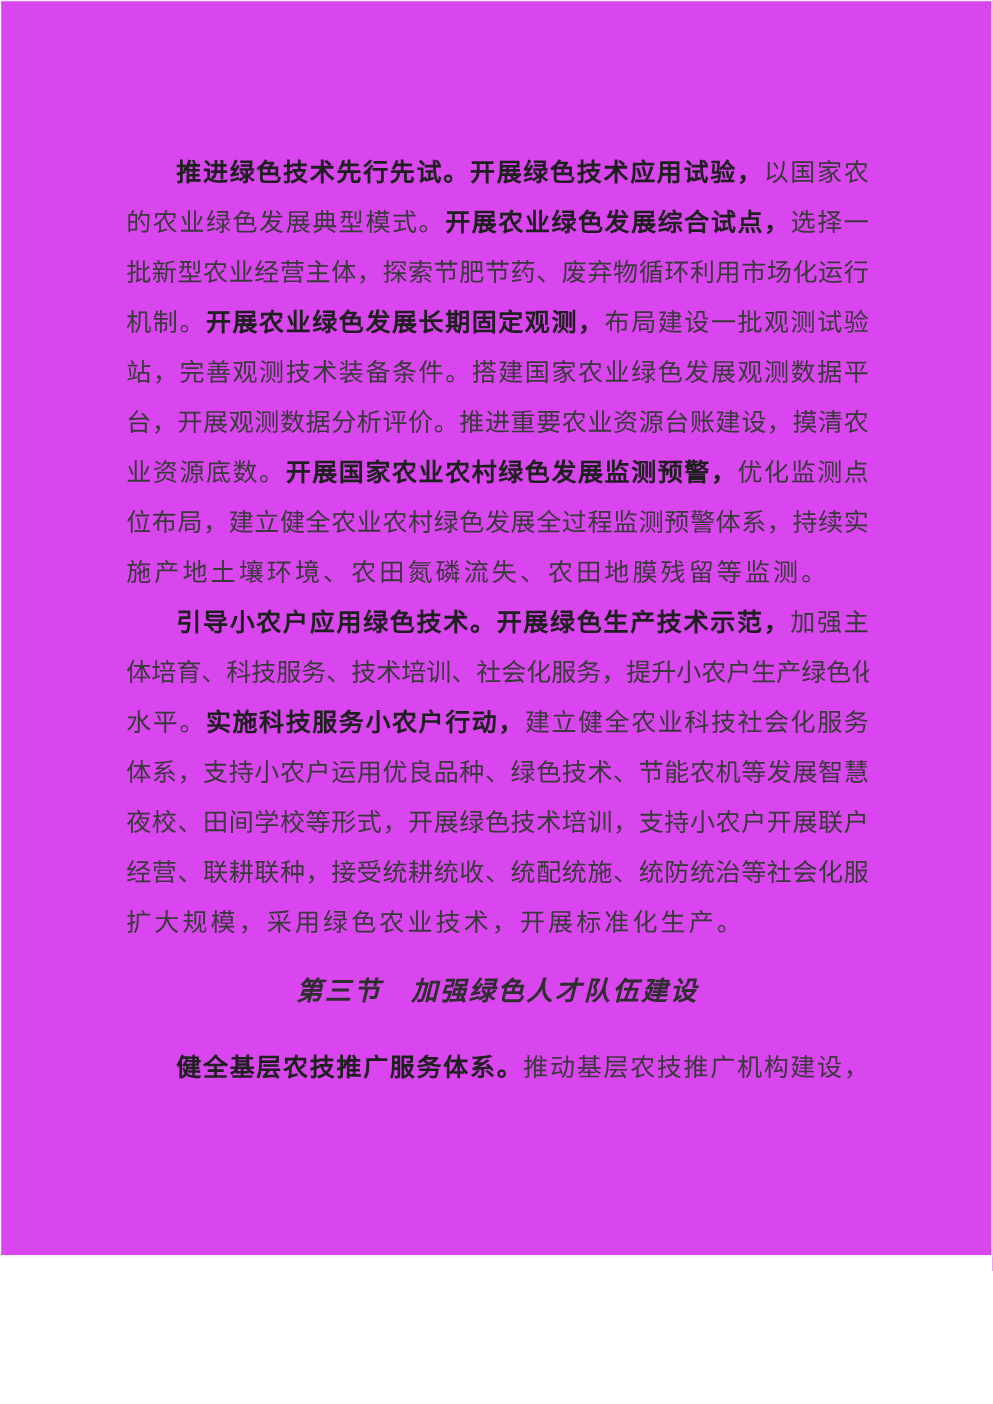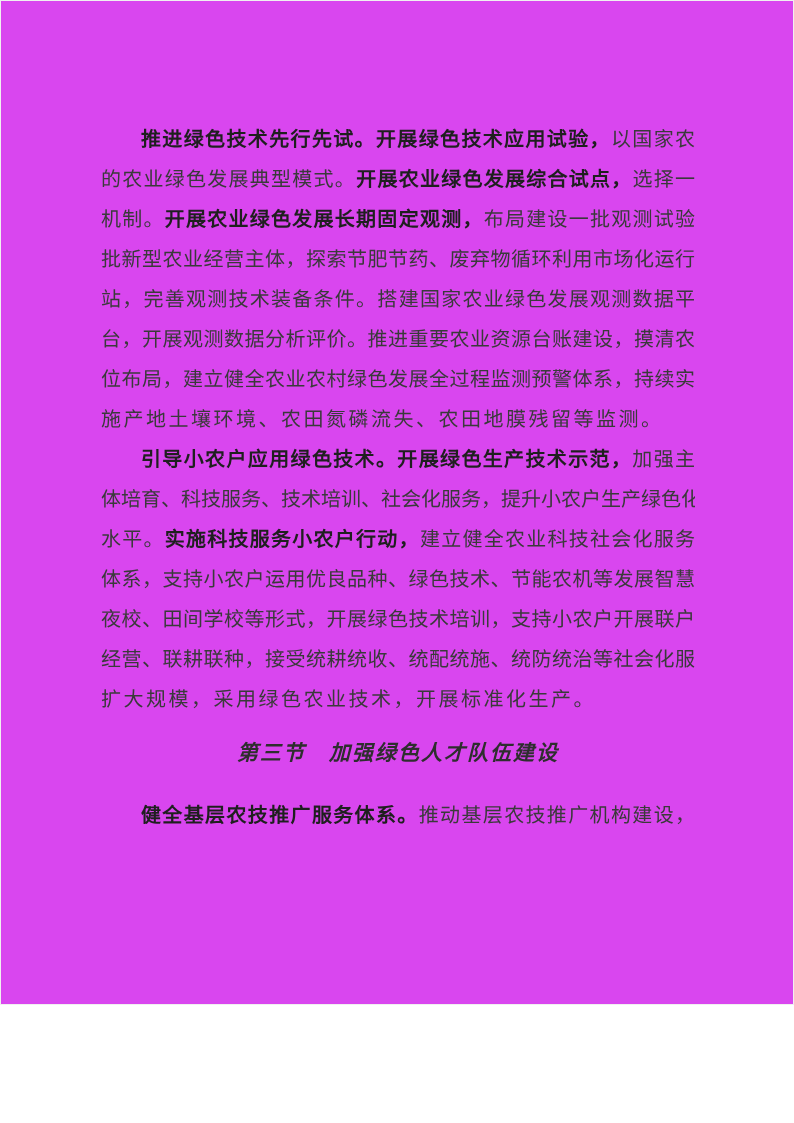--- a/index.html
+++ b/index.html
@@ -76,24 +76,25 @@
     font-family: Liberation Mono, monospace;
   }
 </style>
 </head>
 <body>
 
 <div class="page">
   <div class="text-body" id="text-body">
       <div class="text-line indent"><span class="seg-bold">推进绿色技术先行先试。开展绿色技术应用试验，</span><span class="seg-regular">以国家农</span></div>
       <div class="text-line"><span class="seg-regular">的农业绿色发展典型模式。</span><span class="seg-bold">开展农业绿色发展综合试点，</span><span class="seg-regular">选择一</span></div>
+      <div class="text-line"><span class="seg-regular">批新型农业经营主体，探索节肥节药、废弃物循环利用市场化运行</span></div>
       <div class="text-line"><span class="seg-regular">机制。</span><span class="seg-bold">开展农业绿色发展长期固定观测，</span><span class="seg-regular">布局建设一批观测试验</span></div>
-      <div class="text-line"><span class="seg-regular">批新型农业经营主体，探索节肥节药、废弃物循环利用市场化运行</span></div>
       <div class="text-line"><span class="seg-regular">站，完善观测技术装备条件。搭建国家农业绿色发展观测数据平</span></div>
       <div class="text-line"><span class="seg-regular">台，开展观测数据分析评价。推进重要农业资源台账建设，摸清农</span></div>
+      <div class="text-line"><span class="seg-regular">业资源底数。</span><span class="seg-bold">开展国家农业农村绿色发展监测预警，</span><span class="seg-regular">优化监测点</span></div>
       <div class="text-line"><span class="seg-regular">位布局，建立健全农业农村绿色发展全过程监测预警体系，持续实</span></div>
       <div class="text-line end"><span class="seg-regular">施产地土壤环境、农田氮磷流失、农田地膜残留等监测。</span></div>
       <div class="text-line indent"><span class="seg-bold">引导小农户应用绿色技术。开展绿色生产技术示范，</span><span class="seg-regular">加强主</span></div>
       <div class="text-line"><span class="seg-regular">体培育、科技服务、技术培训、社会化服务，提升小农户生产绿色化</span></div>
       <div class="text-line"><span class="seg-regular">水平。</span><span class="seg-bold">实施科技服务小农户行动，</span><span class="seg-regular">建立健全农业科技社会化服务</span></div>
       <div class="text-line"><span class="seg-regular">体系，支持小农户运用优良品种、绿色技术、节能农机等发展智慧</span></div>
       <div class="text-line"><span class="seg-regular">夜校、田间学校等形式，开展绿色技术培训，支持小农户开展联户</span></div>
       <div class="text-line"><span class="seg-regular">经营、联耕联种，接受统耕统收、统配统施、统防统治等社会化服</span></div>
       <div class="text-line end"><span class="seg-regular">扩大规模，采用绿色农业技术，开展标准化生产。</span></div>
       <div class="section-heading">第三节　加强绿色人才队伍建设</div>

